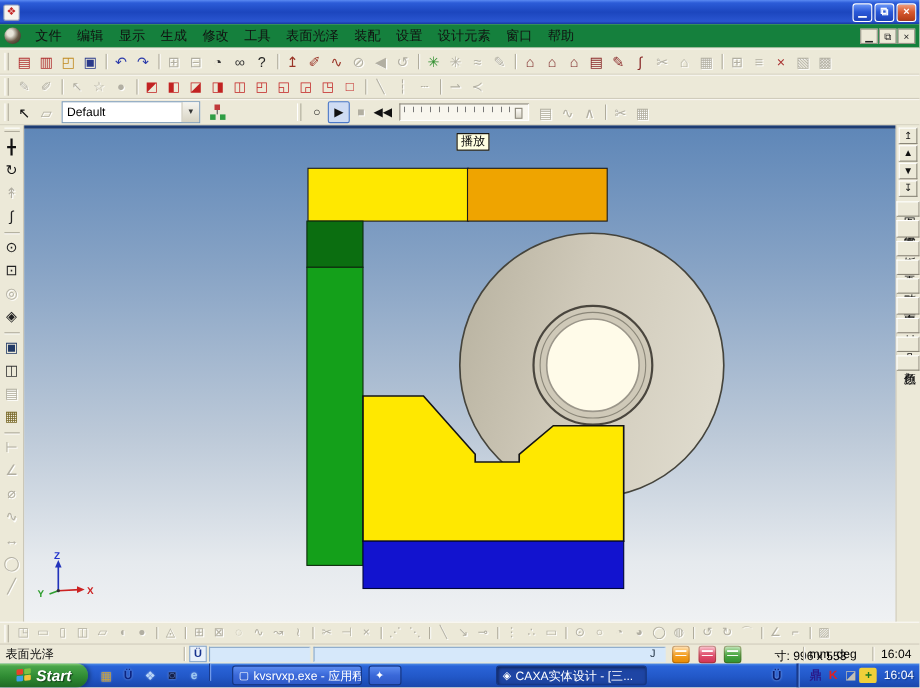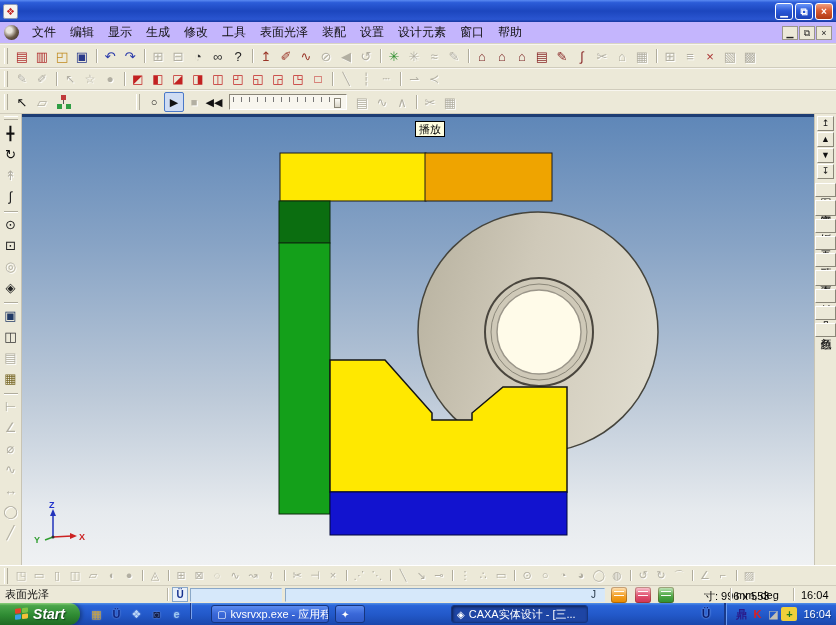--- a/index.html
+++ b/index.html
@@ -12,21 +12,21 @@
  background:linear-gradient(180deg,#5a8af2 0%,#2c5cd8 12%,#1c46be 50%,#2a55d0 88%,#16379e 100%);color:#fff}
 .app-icon{width:15px;height:15px;background:#f6f3ee;border:1px solid #8a98b8;border-radius:2px;
  display:flex;align-items:center;justify-content:center;font-size:10px;color:#c42828;margin-right:4px;font-weight:bold}
 .title-text{font-weight:bold;font-size:12px;text-shadow:1px 1px 1px #10308e;letter-spacing:.3px;white-space:nowrap}
 .win-btns{margin-left:auto;display:flex;gap:2px}
 .win-btn{width:18px;height:17px;border:1px solid #fff;border-radius:3px;color:#fff;font-size:10px;line-height:15px;
  text-align:center;background:linear-gradient(180deg,#6a96f8,#2a58d8 45%,#1c42b8);font-weight:bold}
 .win-btn.close{background:linear-gradient(180deg,#f0a080,#d85a30 45%,#b03a14)}
 
 
-.menubar{height:22px;display:flex;align-items:center;background:#c4b5fd;border-bottom:1px solid #d8d4c4;padding:0 2px}
+.menubar{height:22px;display:flex;align-items:center;background:#15803d;border-bottom:1px solid #d8d4c4;padding:0 2px}
 .doc-icon{width:15px;height:15px;border-radius:8px;background:radial-gradient(circle at 35% 35%,#e8e4da 20%,#6a5a48 55%,#2a1f18);margin:0 6px 0 2px}
 .menu-item{padding:2px 7px;font-size:12px;color:#111;white-space:nowrap}
 .doc-btns{margin-left:auto;display:flex;gap:1px;padding-right:2px}
 .doc-btn{width:16px;height:14px;border:1px solid #9a968a;background:#ece9d8;font-size:9px;line-height:12px;text-align:center;color:#222}
 
 
 .toolbar{display:flex;align-items:center;background:#ece9d8;border-top:1px solid #f8f6f0;border-bottom:1px solid #d0ccbc;padding:1px 2px}
 .toolbar.r1{height:24px}.toolbar.r2{height:22px}.toolbar.r3{height:24px}
 .grip{width:4px;height:16px;border-left:1px solid #fff;border-right:1px solid #b0ac9c;margin:0 4px 0 2px}
 .tbi{width:20px;height:20px;display:flex;align-items:center;justify-content:center;border:1px solid transparent;flex:none}
@@ -322,20 +322,24 @@
   <span class="grip"></span>
   <span style="display:flex">
 
   <span class="tbi">
         <i style="color: rgb(17, 17, 17);">↖</i>
       </span>
       <span class="tbi disabled">
         <i style="color: rgb(136, 136, 136);">▱</i>
       </span>
     </span>
+  <span class="combo">
+    <span class="val">Default</span>
+    <span class="drop">▼</span>
+  </span>
   <span class="tree-icon">
       <b></b>
       <u></u>
       <i></i>
     </span>
   <span class="pbgroup">
     <span class="grip"></span>
     <span style="display:flex">
 
     <span class="tbi">

